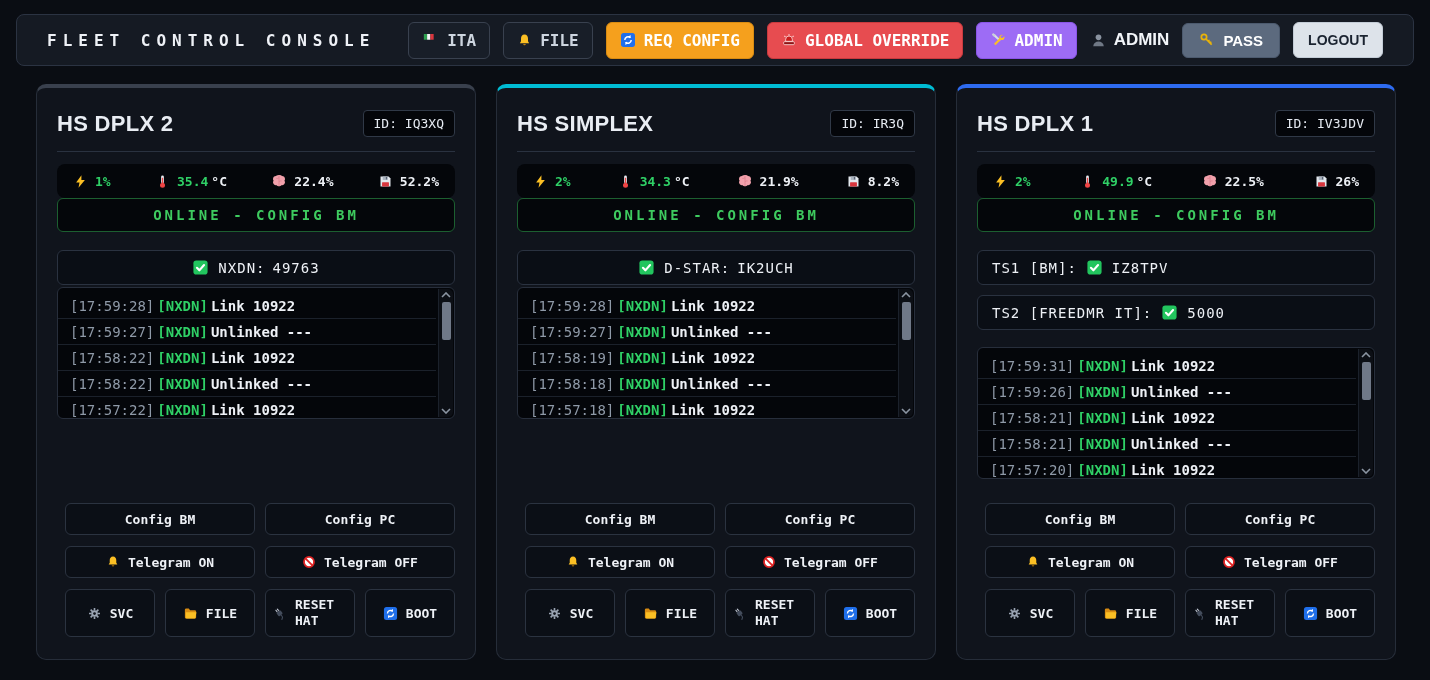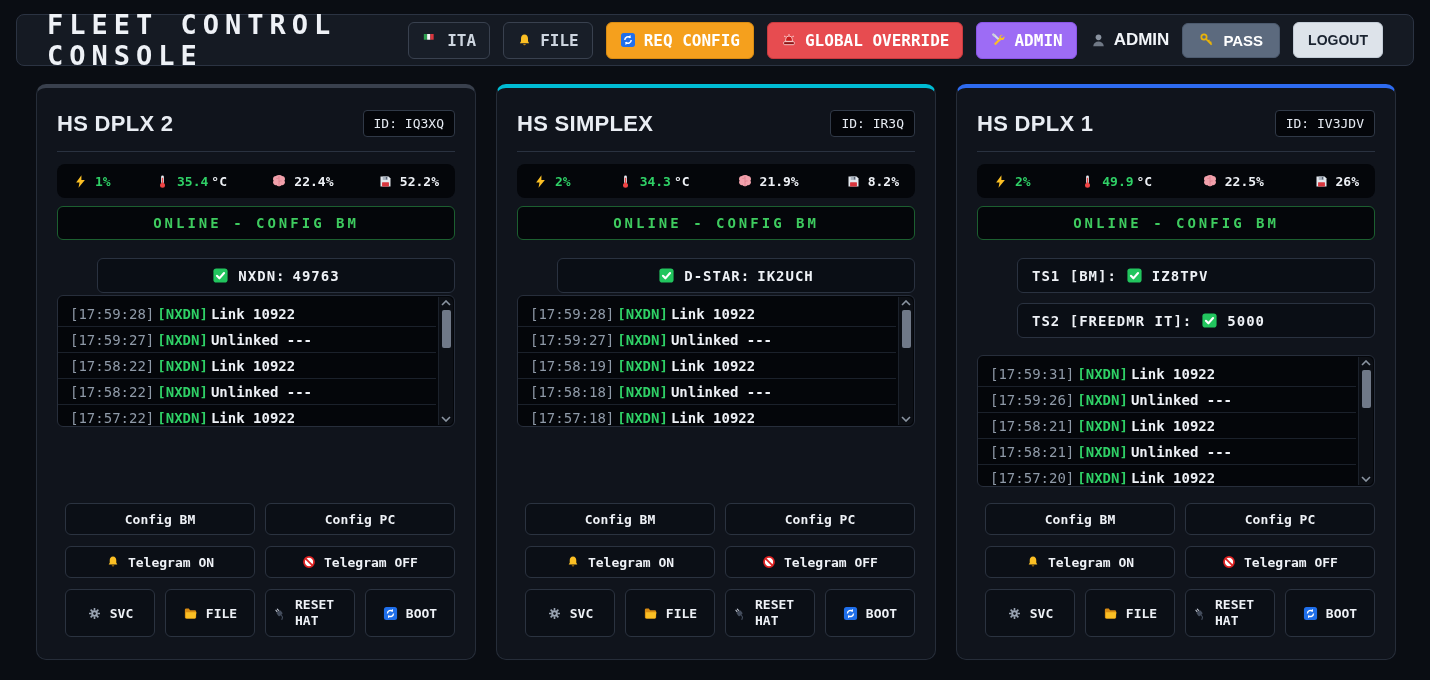--- a/index.html
+++ b/index.html
@@ -3,21 +3,21 @@
 <meta charset="utf-8">
 <style>
   * { margin:0; padding:0; box-sizing:border-box; }
   html,body { width:1430px; height:680px; background:#0a0d13; overflow:hidden;
               font-family:"DejaVu Sans Mono", monospace; }
 
   
   .header { position:absolute; left:16px; top:14px; width:1398px; height:52px;
             background:#151a23; border:1px solid #2b3342; border-radius:8px;
             display:flex; align-items:center; padding:0 30px; }
-  .app-title { color:#eef1f6; font-size:27px; font-weight:bold; letter-spacing:6px;
+  .app-title { color:#eef1f6; font-size:16px; font-weight:bold; letter-spacing:6px;
                font-family:"DejaVu Sans Mono", monospace; }
   .h-right { margin-left:auto; display:flex; align-items:center; gap:13px; }
   .hbtn { display:flex; align-items:center; gap:8px; border-radius:6px; cursor:pointer;
           font-size:16px; font-weight:bold; padding:8px 13px; border:1px solid transparent;
           font-family:"DejaVu Sans Mono", monospace; white-space:nowrap; }
   .hbtn.ghost { background:#181e28; border-color:#39414f; color:#cdd5df; }
   .hbtn.amber { background:#f5a01d; color:#ffffff; border-color:#d98c12; }
   .hbtn.red   { background:#e74c50; color:#ffffff; border-color:#c93a3e; }
   .hbtn.purple{ background:#9d6cf5; color:#ffffff; border-color:#8a55e8; }
   .hbtn.slate { background:#5c6a7e; color:#ffffff; border-color:#4c5a6e;
@@ -38,27 +38,27 @@
   .id-badge { background:#04060a; border:1px solid #303947; border-radius:4px;
               padding:5px 10px; font-size:13px; color:#e6ebf2; }
   .divider { border:none; border-top:1px solid #2a3240; margin:14px 0 12px; }
 
   .stats { background:#04060a; border-radius:8px; height:34px; display:flex;
            align-items:center; justify-content:space-between; padding:0 16px;
            font-size:13px; font-weight:bold; color:#eef1f6; }
   .stat { display:flex; align-items:center; gap:7px; }
   .green { color:#2fd066; }
 
-  .status-box { margin-top:8px; background:#04060a; border:1px solid #1c5f30;
+  .status-box { margin-top:0; background:#04060a; border:1px solid #1c5f30;
                 border-radius:6px; text-align:center; padding:8px 0;
                 color:#3ecb5f; font-size:14px; font-weight:bold; letter-spacing:3px; }
 
   .net-box { margin-top:18px; background:#0a0e15; border:1px solid #2a3240; border-radius:6px;
-             padding:8px 14px; color:#eef1f6; font-size:14px; font-weight:bold;
-             letter-spacing:1px; display:flex; align-items:center; gap:9px;margin-left:40px; }
+             padding:8px 14px; color:#eef1f6; font-size:14px; font-weight:normal;
+             letter-spacing:1px; display:flex; align-items:center; gap:9px; }
   .net-box.center { justify-content:center; }
   .net-box.tight { margin-top:10px; }
 
   .log-box { margin-top:2px; background:#04060a; border:1px solid #272e3b; border-radius:6px;
              height:132px; position:relative; overflow:hidden; padding:5px 18px 0 0; }
   .log-box.gap { margin-top:17px; }
   .log-row { height:26px; line-height:26px; padding:0 12px; border-bottom:1px solid #1b212b;
              display:flex; gap:3px; font-size:14px; white-space:nowrap; }
   .log-time { color:#8f9aa8; }
   .log-tag  { color:#2fd066; font-weight:bold; }

